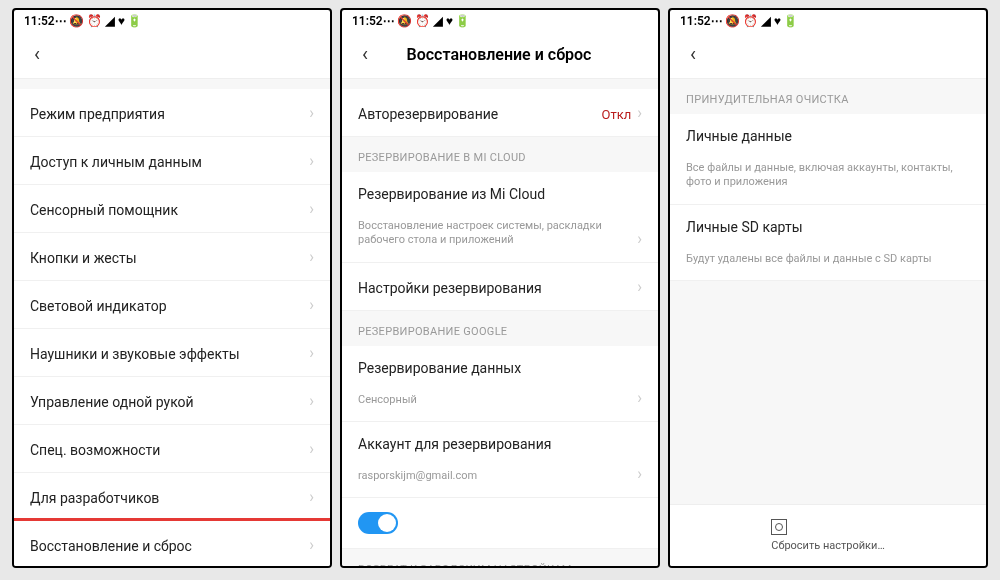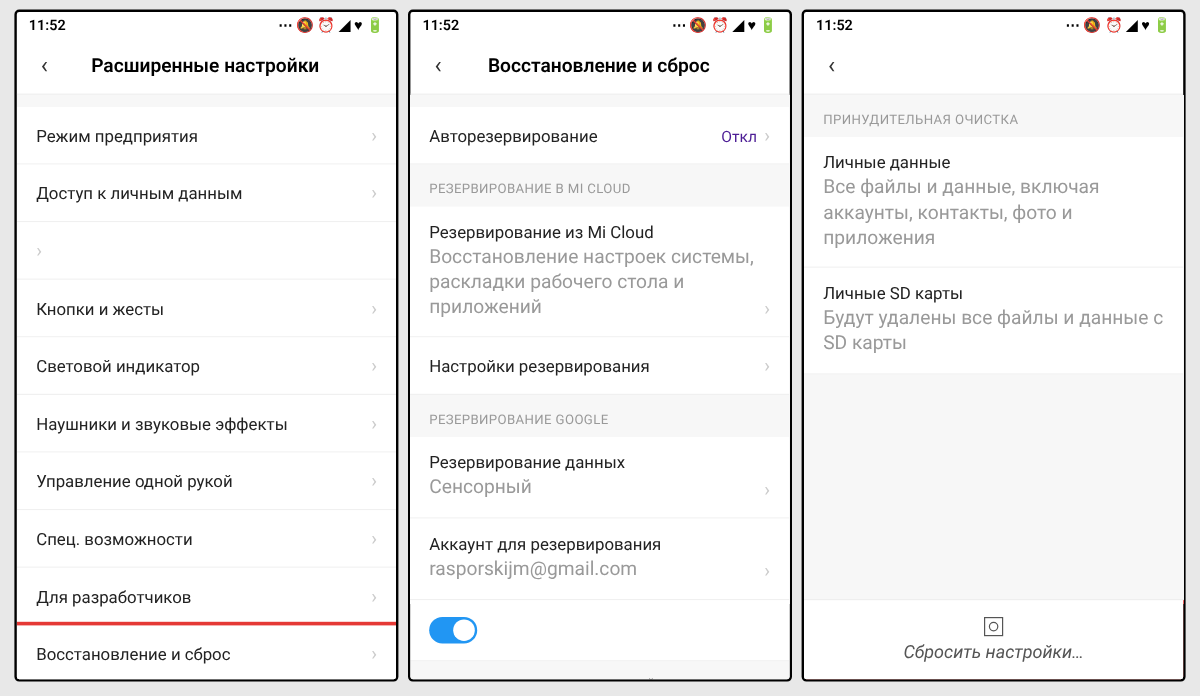--- a/index.html
+++ b/index.html
@@ -1,69 +1,71 @@
 <!DOCTYPE html>
 <html><head>
   <meta charset="utf-8">
   <style>
     * { margin: 0; padding: 0; box-sizing: border-box; font-family: -apple-system, Roboto, "Segoe UI", sans-serif; }
     body { background: #e8e8e8; display: flex; gap: 8px; padding: 8px; justify-content: center; }
     .phone { width: 320px; background: #fff; border: 2px solid #000; border-radius: 4px; overflow: hidden; display: flex; flex-direction: column; height: 560px; }
-    .status-bar { display: flex; justify-content: space-between; align-items: center; padding: 4px 10px; font-size: 12px; font-weight: 600; }
+    .status-bar { display: flex; align-items: center; padding: 4px 10px; font-size: 12px; font-weight: 600; }
     .status-icons { display: flex; gap: 3px; align-items: center; }
     .header { display: flex; align-items: center; padding: 10px 14px 12px; border-bottom: 1px solid #eee; }
     .back-btn { font-size: 20px; color: #333; padding: 0 6px; }
     .header-title { flex: 1; text-align: center; font-size: 16px; font-weight: 600; margin-right: 20px; }
     .content { flex: 1; overflow-y: auto; background: #f7f7f7; }
     .section-header { padding: 14px 16px 8px; font-size: 11px; color: #999; text-transform: uppercase; letter-spacing: 0.3px; }
     .row { background: #fff; padding: 14px 16px; border-bottom: 1px solid #f0f0f0; display: flex; align-items: flex-end; position: relative; }
     .row-main { flex: 1; }
     .row-title { font-size: 14px; color: #222; }
-    .row-sub { font-size: 16px; color: #999; margin-top: 2px; line-height: 1.3; }
-    .row-value { font-size: 13px; color: #4c1d95; margin-right: 6px; }
+    .row-sub { font-size: 11px; color: #999; margin-top: 17px; line-height: 1.3; }
+    .row-value { font-size: 13px; color: #b91c1c; margin-right: 6px; }
     .chevron { color: #ccc; font-size: 16px; }
     .highlight { border: 3px solid #e53935; margin: -3px; z-index: 1; }
     .toggle { width: 40px; height: 22px; background: #2196f3; border-radius: 11px; position: relative; }
     .toggle::after { content: ""; position: absolute; right: 2px; top: 2px; width: 18px; height: 18px; background: #fff; border-radius: 50%; }
     .footer-btn { background: #fff; padding: 14px; text-align: center; border-top: 1px solid #eee; }
-    .footer-btn-inner { display: inline-flex; flex-direction: column; align-items: center; gap: 4px; font-size: 15px; color: #555; font-style: italic; }
+    .footer-btn-inner { display: inline-flex; flex-direction: column; gap: 4px; font-size: 11px; color: #555; }
     .footer-icon { width: 16px; height: 16px; border: 1.5px solid #555; position: relative; }
     .footer-icon::after { content: ""; position: absolute; top: 3px; left: 3px; width: 6px; height: 6px; border: 1.5px solid #555; border-radius: 50%; }
     .spacer-top { height: 10px; background: #f7f7f7; }
     .phone3 .content { display: flex; flex-direction: column; }
     .phone3 .flex-fill { flex: 1; }
   </style>
 </head>
 <body>
 
 <div class="phone">
   <div class="status-bar">
     <span>11:52</span>
     <span class="status-icons">⋯ 🔕 ⏰ ◢ ♥ 🔋</span>
   </div>
   <div class="header">
     <span class="back-btn">‹</span>
-    <span class="header-title">Расширенные настройки</span>
   </div>
   <div class="content">
     <div class="spacer-top"></div>
     <div id="s1-rows">
         <div class="row">
           <div class="row-main">
             <div class="row-title">Режим предприятия</div>
           </div>
           <span class="chevron">›</span>
         </div>
         <div class="row">
           <div class="row-main">
             <div class="row-title">Доступ к личным данным</div>
           </div>
           <span class="chevron">›</span>
         </div>
         <div class="row">
+          <div class="row-main">
+            <div class="row-title">Сенсорный помощник</div>
+          </div>
           <span class="chevron">›</span>
         </div>
         <div class="row">
           <div class="row-main">
             <div class="row-title">Кнопки и жесты</div>
           </div>
           <span class="chevron">›</span>
         </div>
         <div class="row">
           <div class="row-main">

